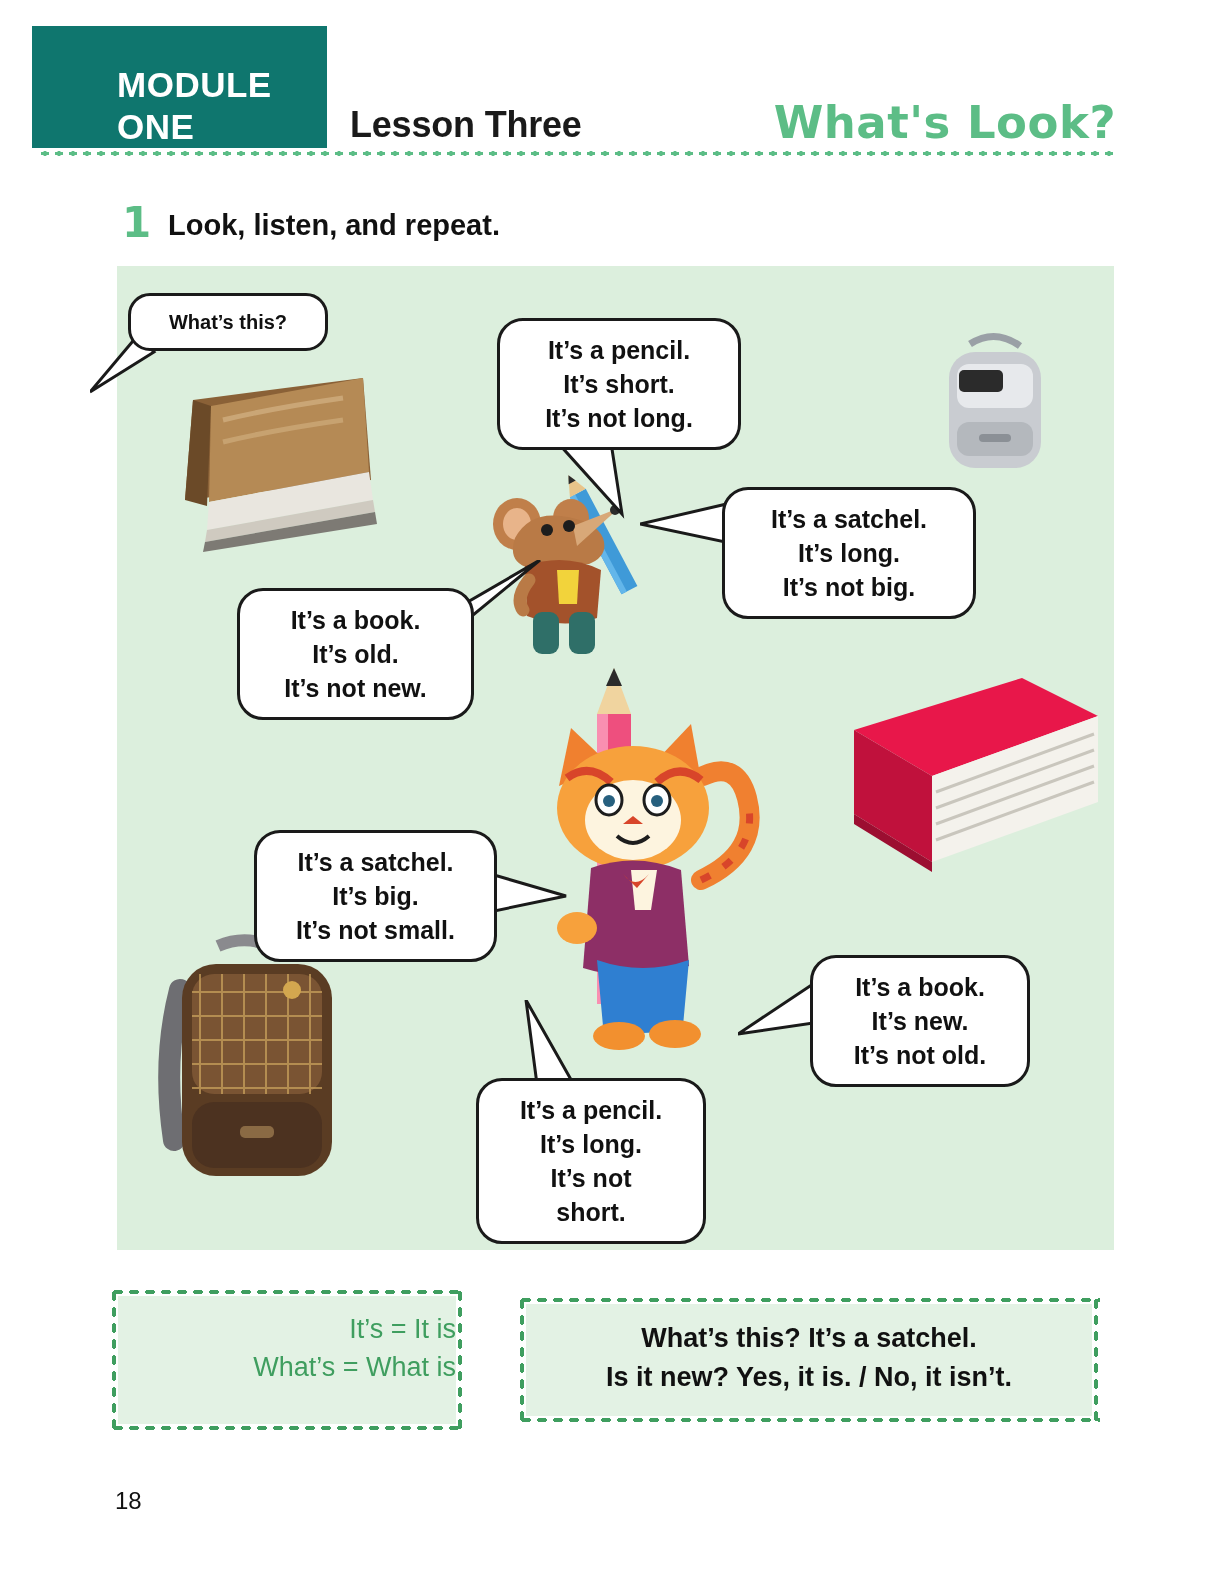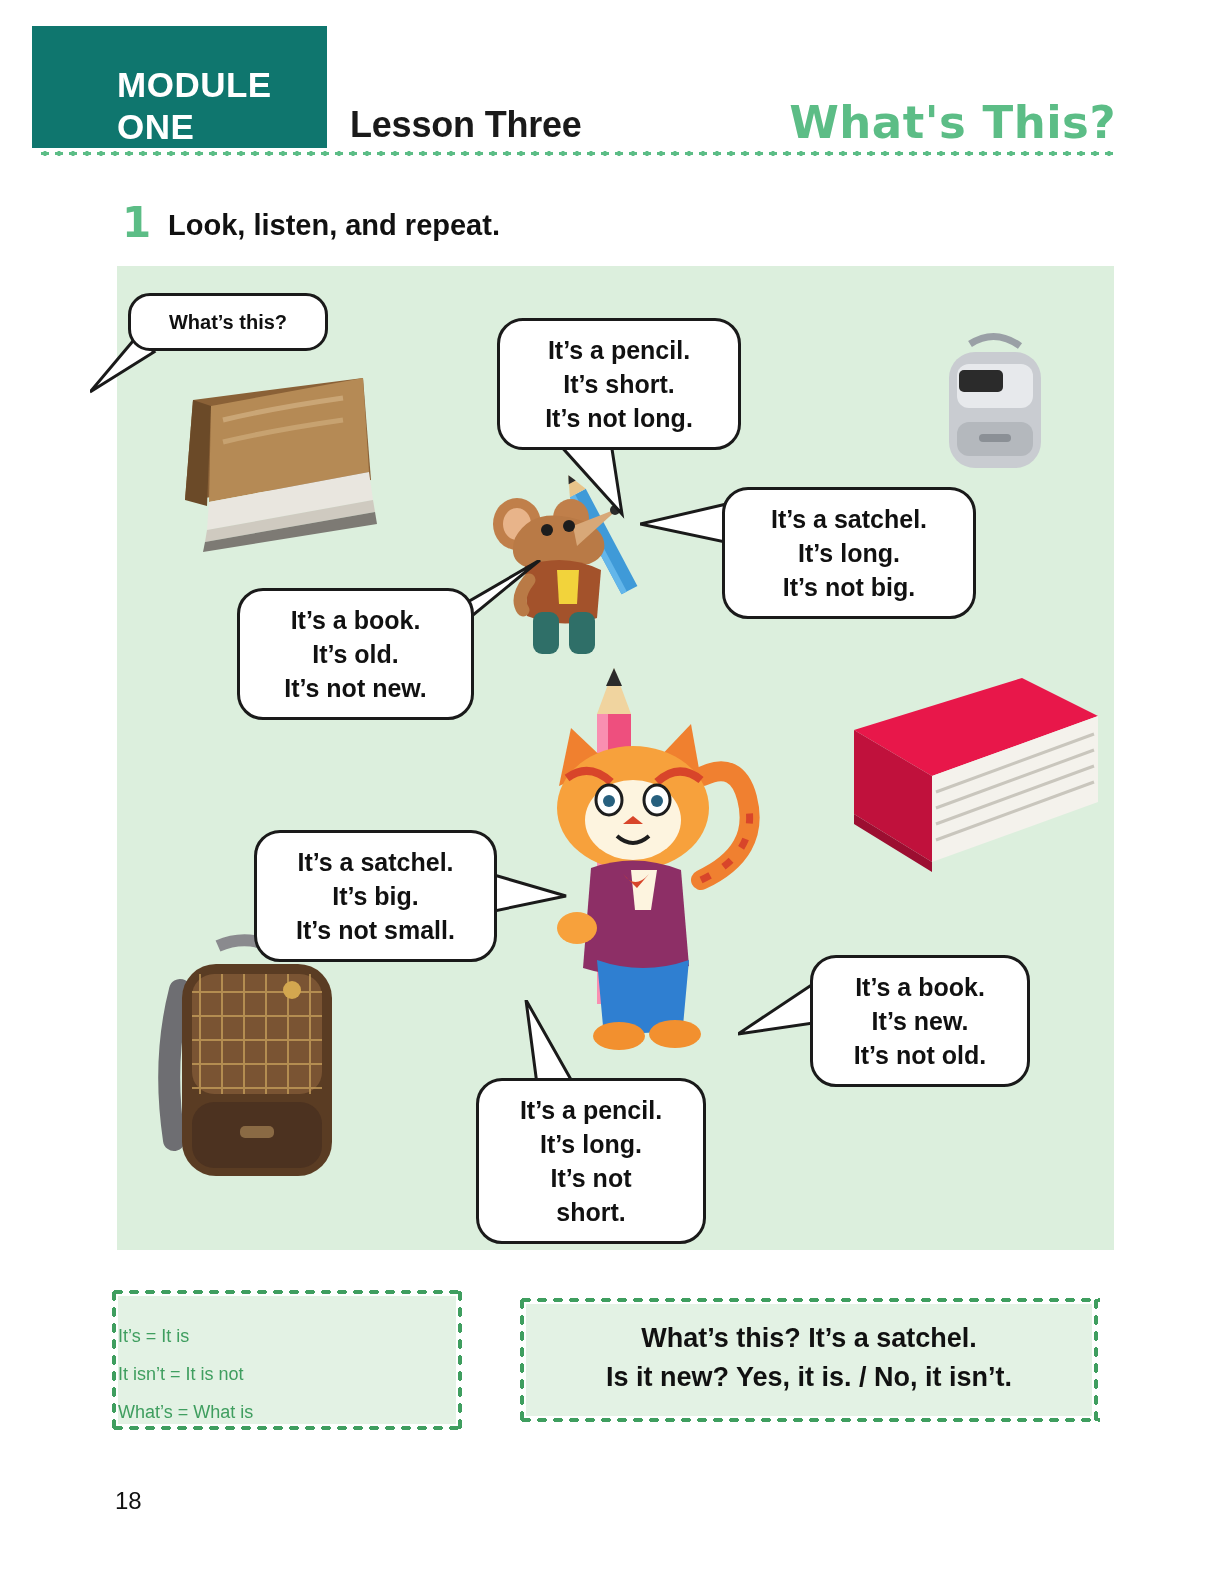--- a/index.html
+++ b/index.html
@@ -147,24 +147,24 @@
     border: 0;
     background:
       radial-gradient(#3f9e5f 42%, transparent 44%) repeat-x left top/16px 8px,
       radial-gradient(#3f9e5f 42%, transparent 44%) repeat-x left bottom/16px 8px,
       radial-gradient(#3f9e5f 42%, transparent 44%) repeat-y left top/8px 16px,
       radial-gradient(#3f9e5f 42%, transparent 44%) repeat-y right top/8px 16px;
   }
   #note-left {
     left: 118px; top: 1296px; width: 338px; height: 128px;
     color: #3f9e5f;
-    font-size: 18px;
+    font-size: 27px;
     line-height: 38px;
-    text-align: left;
-    padding-top: 21px;
+    text-align: right;
+    padding-top: 14px;
   }
   #note-right {
     left: 526px; top: 1304px; width: 566px; height: 112px;
     color: #111111;
     font-size: 27px;
     font-weight: bold;
     line-height: 39px;
     text-align: center;
     padding-top: 15px;
   }
@@ -180,21 +180,21 @@
 </style>
 </head>
 <body>
 
 <div id="header">
   <div id="module-box">
     <div>MODULE</div>
     <div>ONE</div>
   </div>
   <div id="lesson-title">Lesson Three</div>
-  <div id="page-title">What's This?</div>
+  <div id="page-title">What's Look?</div>
   <div id="header-dots"></div>
 </div>
 
 <div id="task-num">1</div>
 <div id="task-text">Look, listen, and repeat.</div>
 
 <div id="panel"></div>
 
 <div id="old-book">
   <svg viewBox="0 0 232 200" width="232" height="200">
@@ -385,21 +385,20 @@
 </div>
 
 <div class="bubble" id="b-pencil-lng">
   <div>It’s a pencil.</div>
   <div>It’s long.</div>
   <div>It’s not short.</div>
 </div>
 
 <div class="note" id="note-left">
   <div>It’s = It is</div>
-  <div>It isn’t = It is not</div>
   <div>What’s = What is</div>
 </div>
 
 <div class="note" id="note-right">
   <div>What’s this?  It’s a satchel.</div>
   <div>Is it new?  Yes, it is. / No, it isn’t.</div>
 </div>
 
 <div id="page-number">18</div>
 

